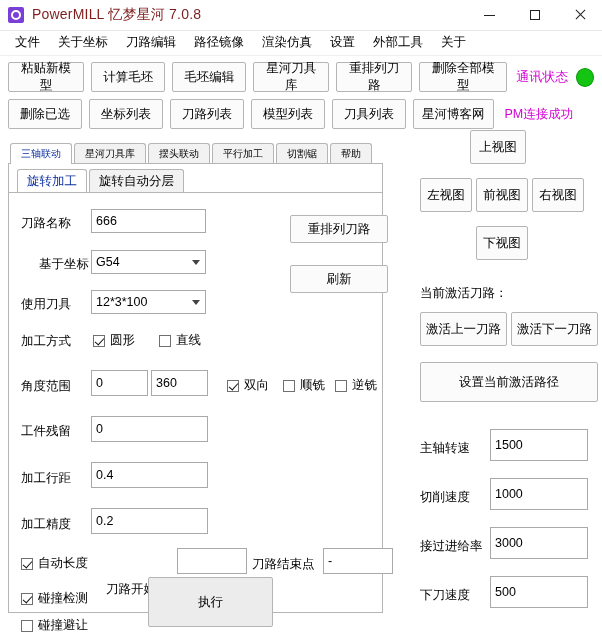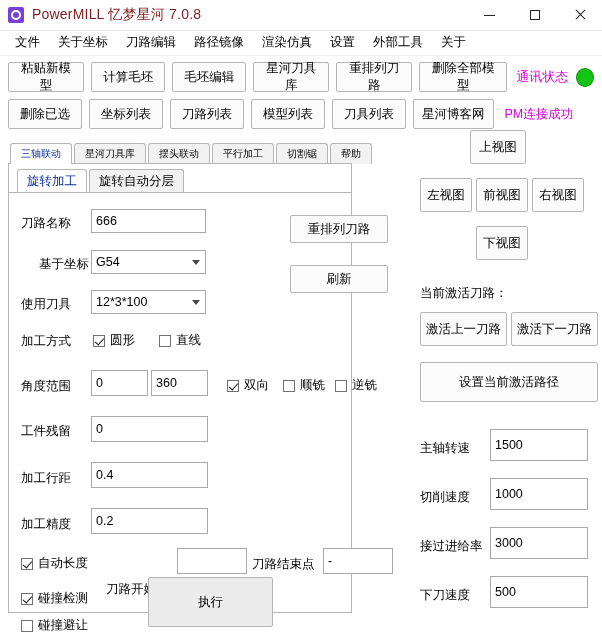--- a/index.html
+++ b/index.html
@@ -159,21 +159,21 @@
     cursor: default;
   }
   .tab.active {
     background: #ffffff;
     color: #0b2ea0;
     z-index: 2;
   }
   .tabpanel {
     border: 1px solid #b5b5b5;
     margin: 0 0 0 8px;
-    width: 344px;
+    width: 375px;
     height: 450px;
     box-sizing: border-box;
     background: #fff;
     position: relative;
   }
   .subtabstrip {
     display: flex;
     align-items: flex-end;
     padding-left: 8px;
     margin-top: 6px;

